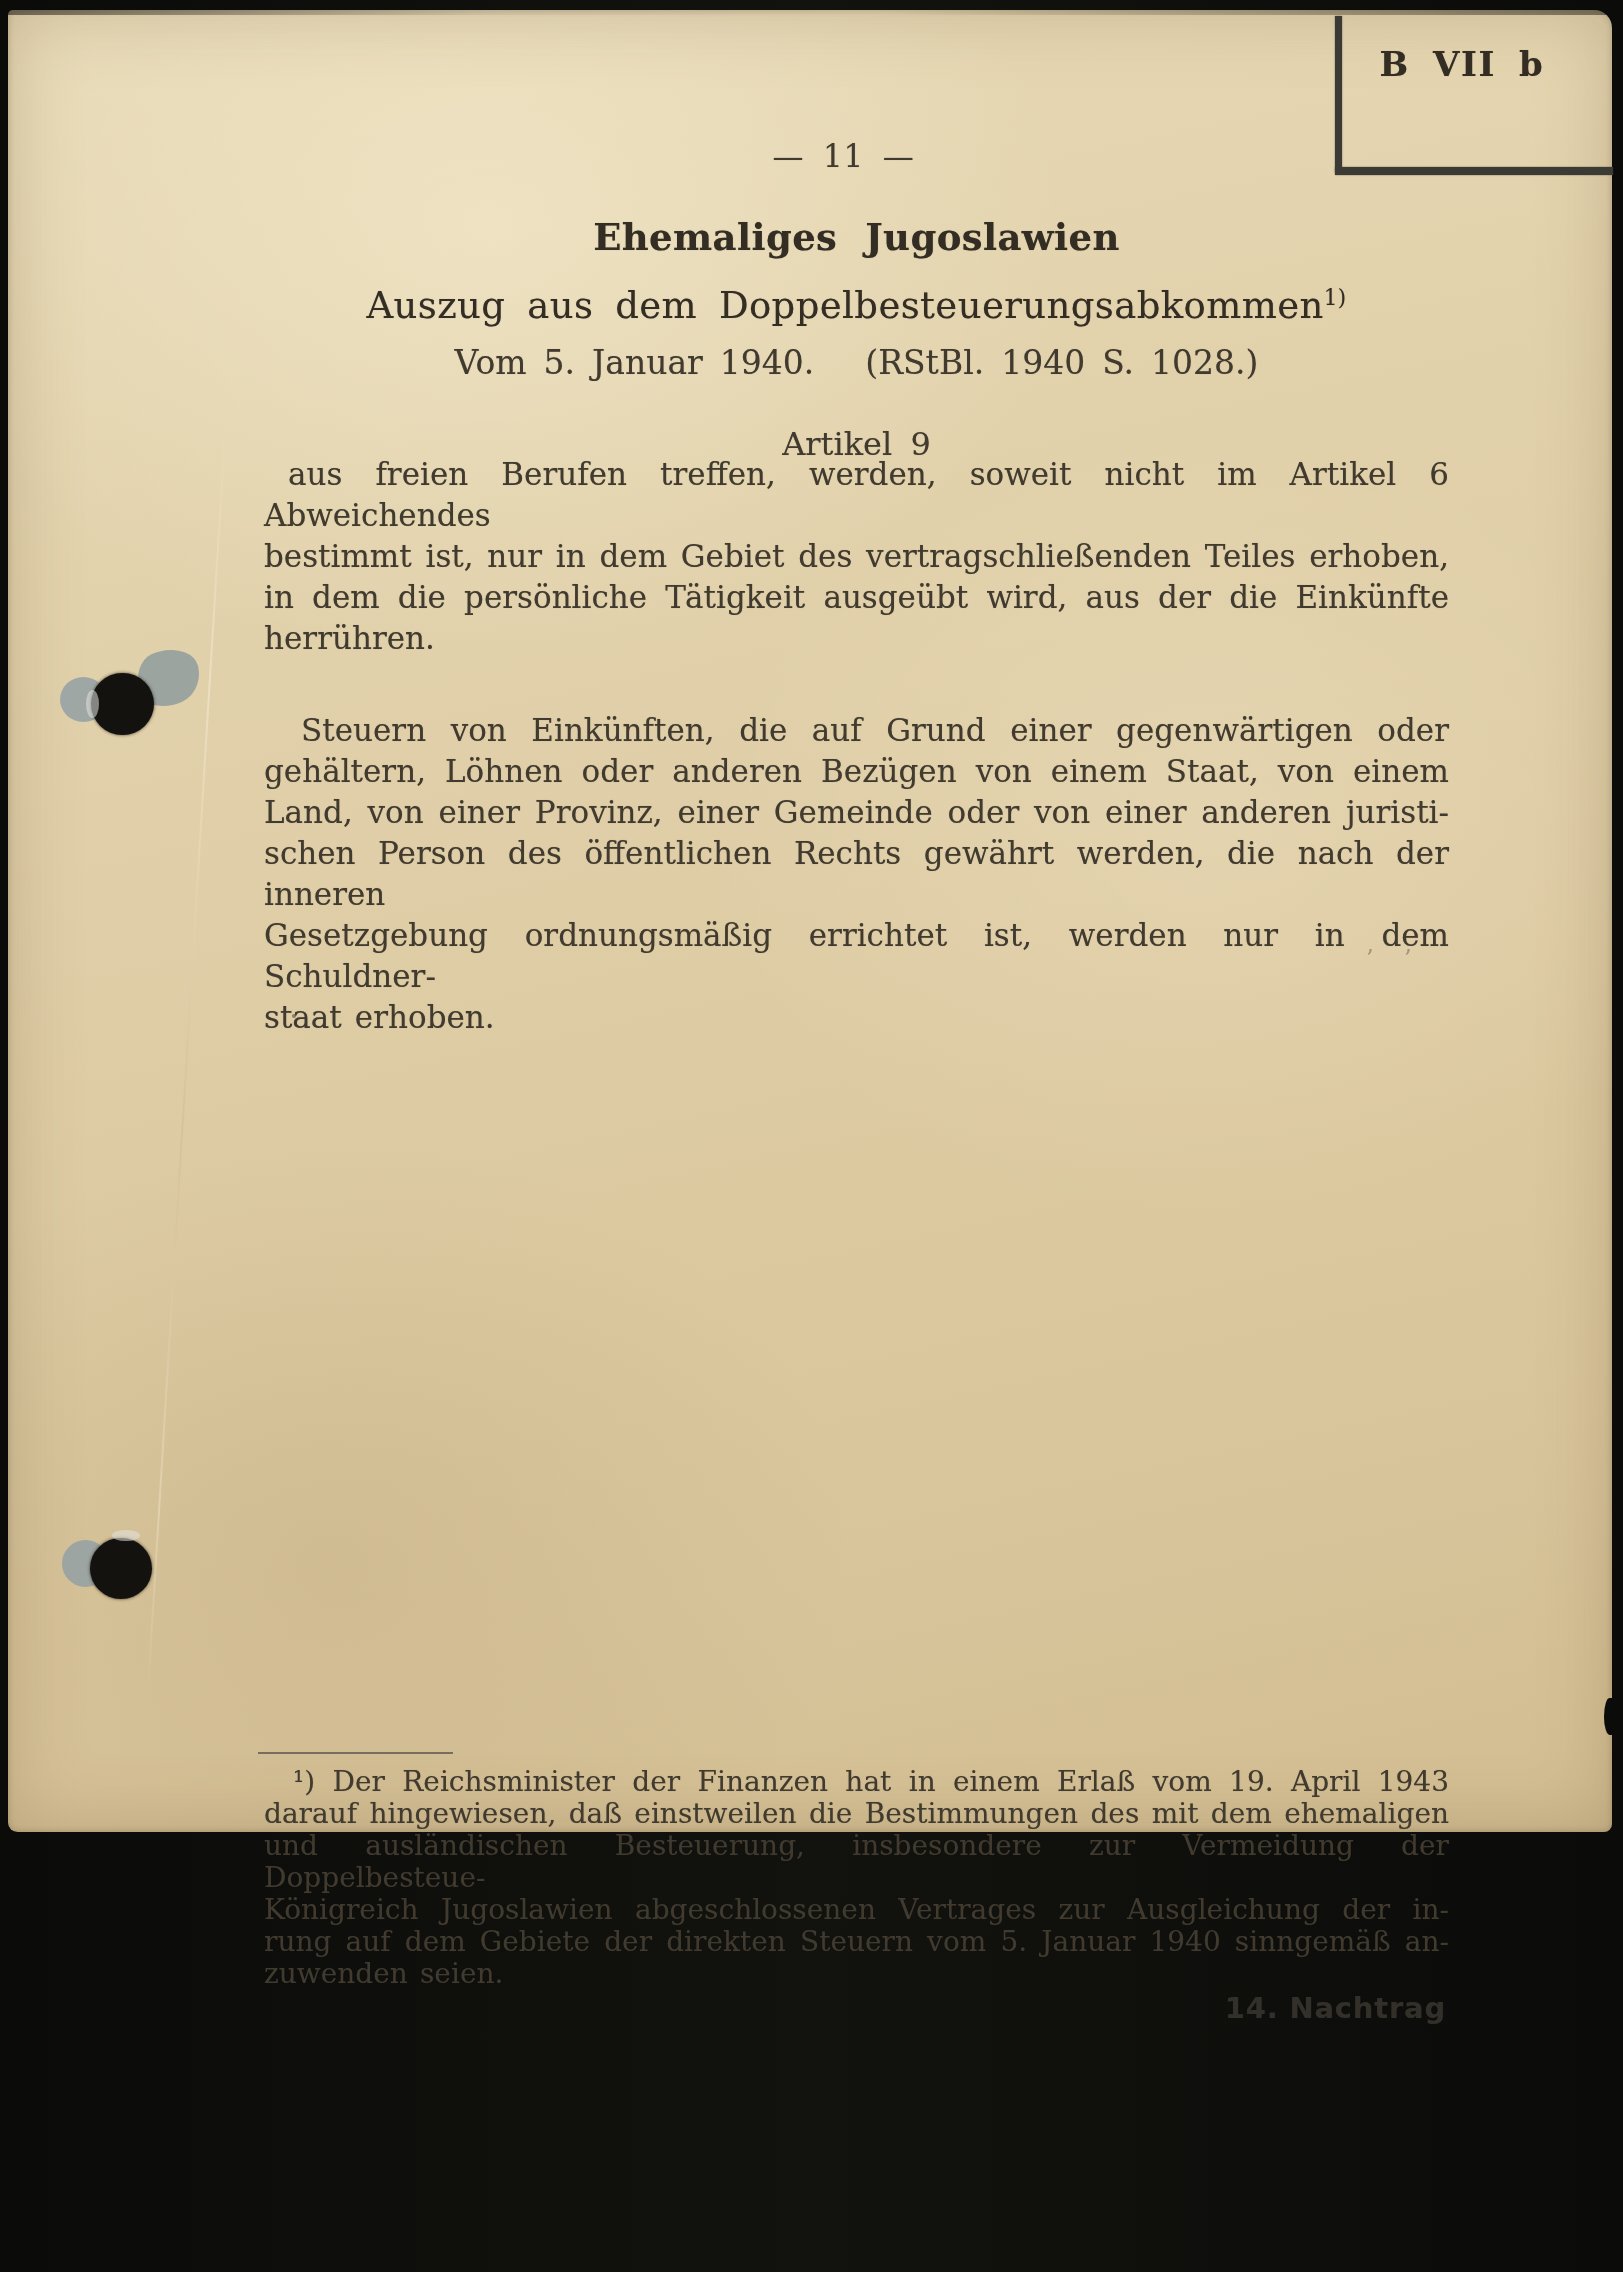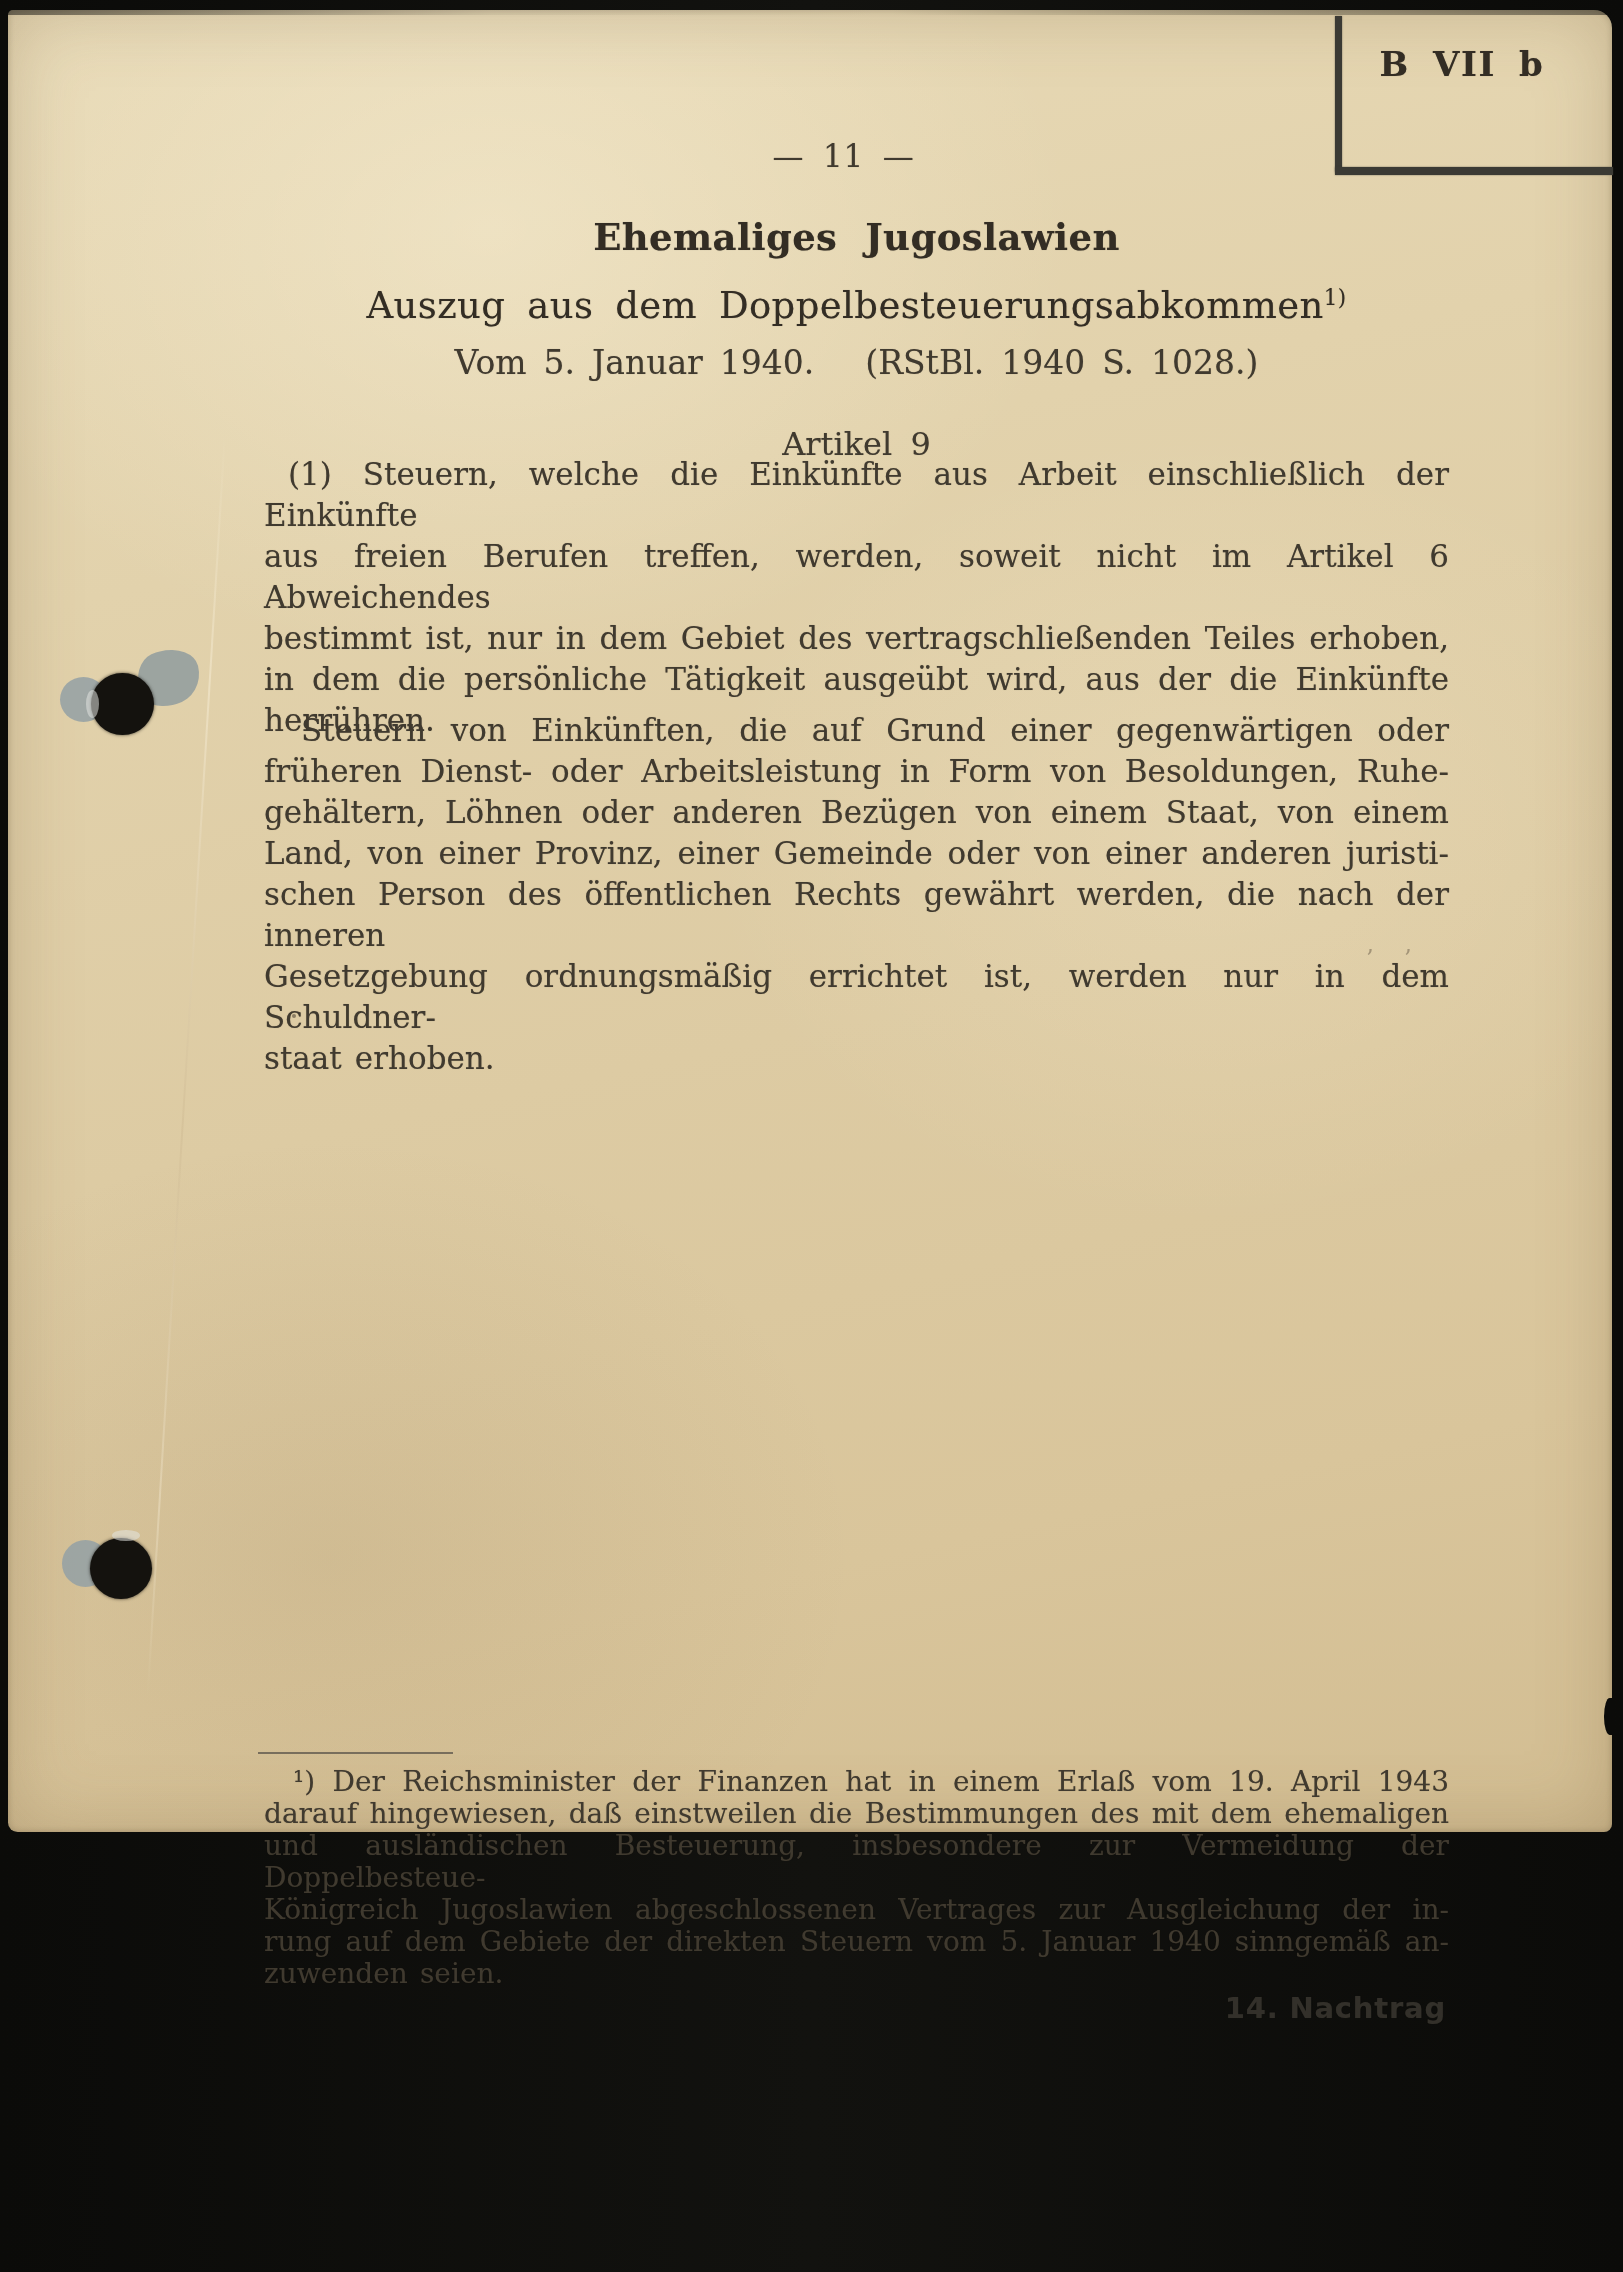--- a/index.html
+++ b/index.html
@@ -91,30 +91,28 @@
 
     <div id="page-number" class="abs centered ink">— 11 —</div>
     <div id="region-title" class="abs centered bold-ink">Ehemaliges Jugoslawien</div>
     <div id="doc-title" class="abs centered bold-ink">
       <span>Auszug aus dem Doppelbesteuerungsabkommen</span><sup>1)</sup>
     </div>
     <div id="date-line" class="abs centered ink">Vom 5. Januar 1940.   (RStBl. 1940 S. 1028.)</div>
 
     <div id="art5-heading" class="abs centered ink article-heading">Artikel 9</div>
     <div id="para1" class="abs jlines ink">
-        <div>(1) Steuern, welche die Einkünfte aus Arbeit einschließlich der Einkünfte</div>
         <div>aus freien Berufen treffen, werden, soweit nicht im Artikel 6 Abweichendes</div>
         <div>bestimmt ist, nur in dem Gebiet des vertragschließenden Teiles erhoben,</div>
         <div>in dem die persönliche Tätigkeit ausgeübt wird, aus der die Einkünfte</div>
         <div>herrühren.</div>
       </div>
 
     <div id="para2" class="abs jlines ink">
         <div>Steuern von Einkünften, die auf Grund einer gegenwärtigen oder</div>
-        <div>früheren Dienst- oder Arbeitsleistung in Form von Besoldungen, Ruhe-</div>
         <div>gehältern, Löhnen oder anderen Bezügen von einem Staat, von einem</div>
         <div>Land, von einer Provinz, einer Gemeinde oder von einer anderen juristi-</div>
         <div>schen Person des öffentlichen Rechts gewährt werden, die nach der inneren</div>
         <div>Gesetzgebung ordnungsmäßig errichtet ist, werden nur in dem Schuldner-</div>
         <div>staat erhoben.</div>
       </div>
 
     <div id="dot-artifact" class="abs"></div>
     <div id="pencil-marks" class="abs">’ ’</div>
 

